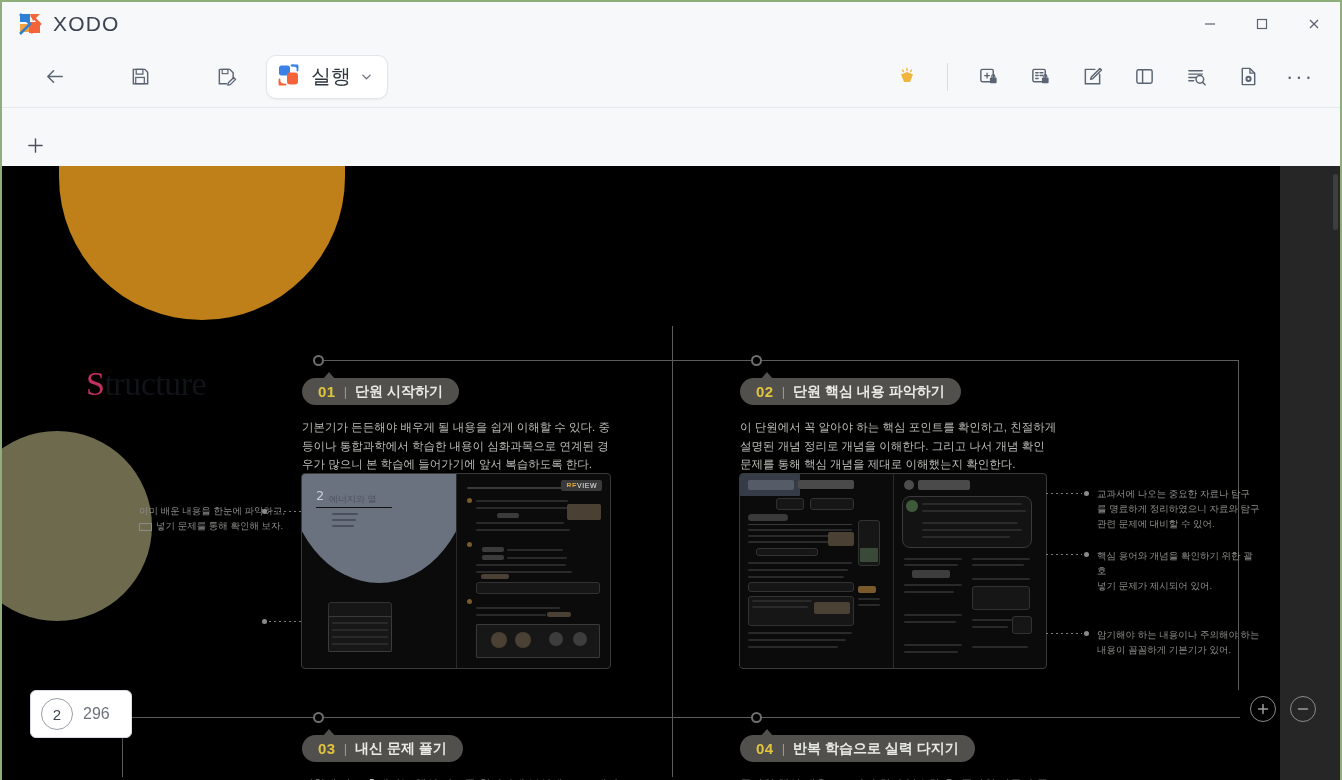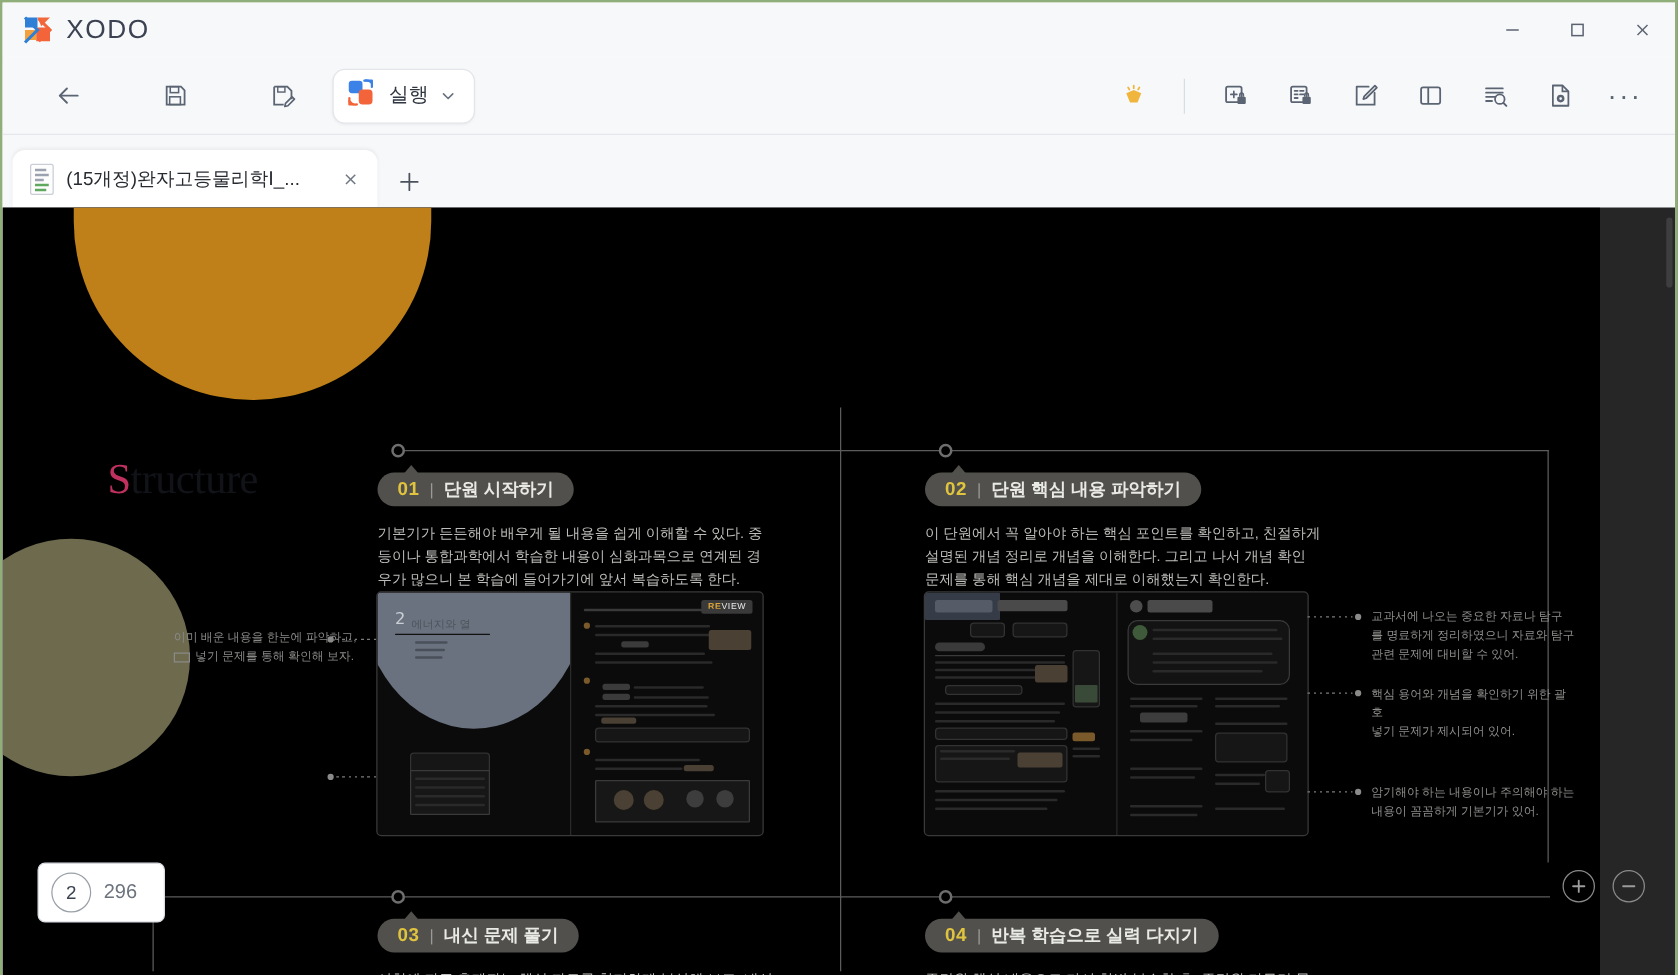--- a/index.html
+++ b/index.html
@@ -60,21 +60,21 @@
   .tb-sep { width: 1px; height: 28px; background: #d9dde3; margin: 0 14px; }
   .run-btn {
     display: flex; align-items: center; gap: 9px;
     height: 44px; padding: 0 14px 0 11px;
     background: #ffffff;
     border: 1px solid #e2e5ea;
     border-radius: 10px;
     margin-left: 14px;
     box-shadow: 0 1px 2px rgba(0,0,0,.05);
   }
-  .run-label { font-size: 16px; color: #2f3640; text-align: center; }
+  .run-label { font-size: 20px; color: #2f3640; text-align: center; }
   .run-chev { color: #6b7280; display: flex; }
   .dots { font-size: 22px; letter-spacing: 2px; color: #5b6472; line-height: 1; }
 
   
   .tabbar {
     height: 58px;
     background: #f7f8fa;
     display: flex; align-items: flex-end;
     padding-left: 8px;
   }
@@ -418,36 +418,20 @@
           <circle cx="11" cy="13.5" r="1.1" fill="#f7f8fa"></circle>
         </svg>
       </div>
       <div class="tbtn">
         <span class="dots">···</span>
       </div>
     </div>
   </div>
 
   <div class="tabbar">
-    <div class="tab">
-      <span class="tab-thumb">
-        <i style="top:3px;width:9px"></i>
-          <i style="top:7px;width:11px"></i>
-        <i style="top:11px;width:7px"></i>
-          <i style="top:15px;width:11px;background:#5fa85f"></i>
-        <i style="top:19px;width:9px;background:#5fa85f"></i>
-      </span>
-      <span class="tab-title">(15개정)완자고등물리학Ⅰ_...</span>
-      <span class="tab-close">
-        <svg width="13" height="13" viewBox="0 0 14 14">
-            <line x1="3" y1="3" x2="11" y2="11" stroke="currentColor" stroke-width="1.3"></line>
-            <line x1="11" y1="3" x2="3" y2="11" stroke="currentColor" stroke-width="1.3"></line>
-          </svg>
-      </span>
-    </div>
     <div class="tab-add">
       <svg width="19" height="19" viewBox="0 0 20 20">
           <path d="M10 3v14M3 10h14" stroke="currentColor" stroke-width="1.5" stroke-linecap="round"></path>
         </svg>
     </div>
   </div>
 
   <div class="viewer">
     <div class="scrollbar"></div>
 

